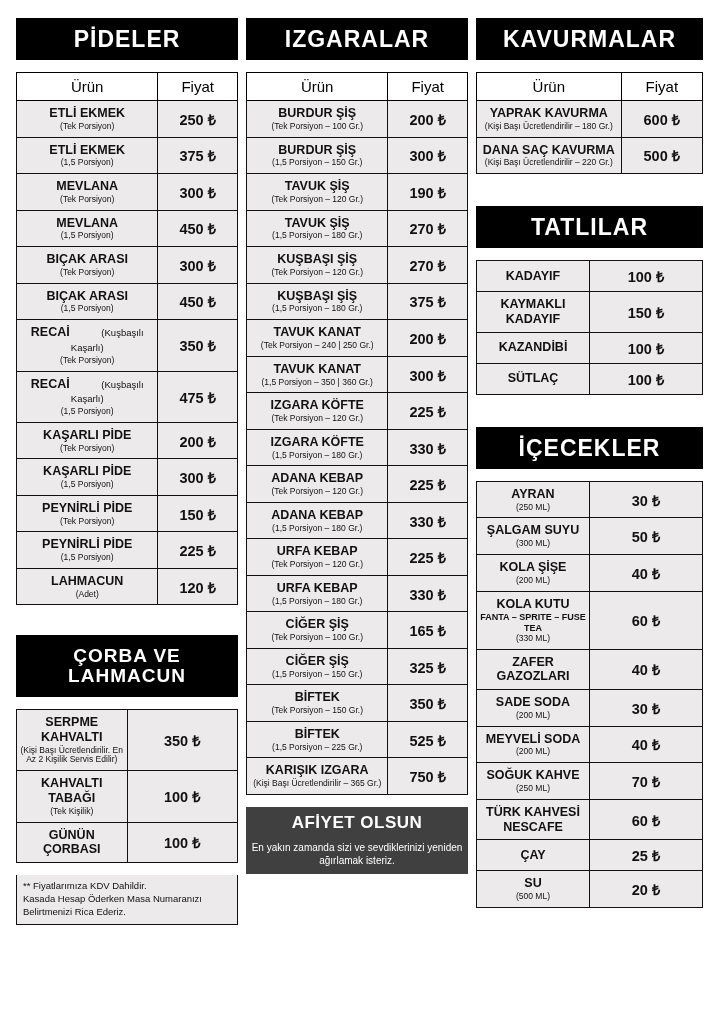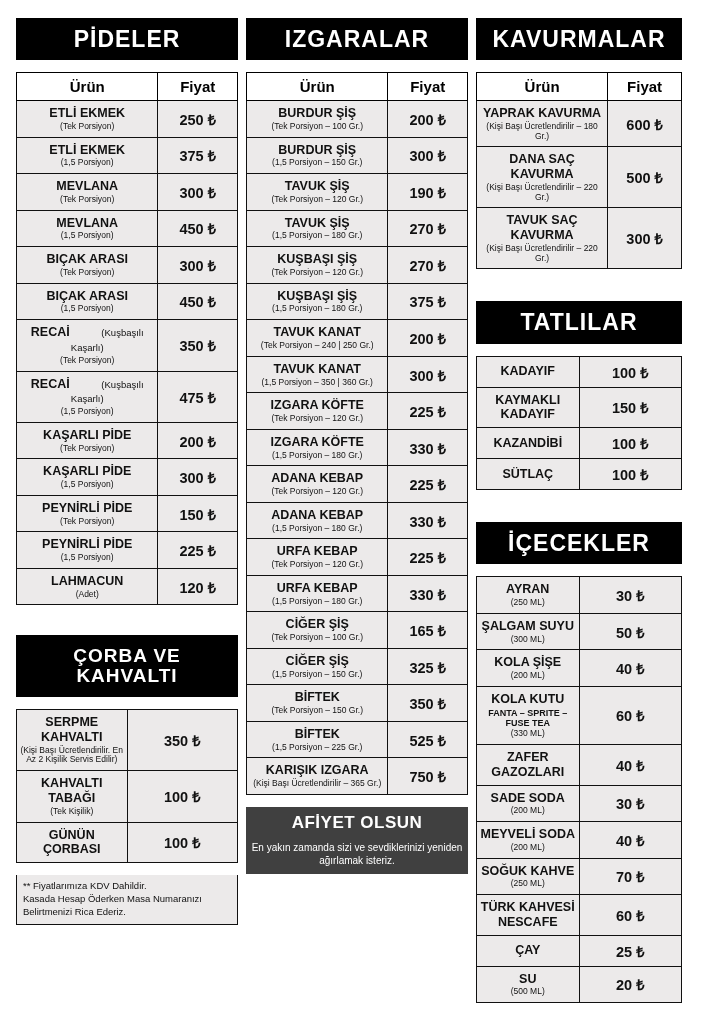--- a/index.html
+++ b/index.html
@@ -23,21 +23,21 @@
     gap: 8px;
     background: #fff;
   }
   .col {
     display: flex;
     flex-direction: column;
     gap: 12px;
   }
   .col-1 { width: 222px; }
   .col-2 { width: 222px; }
-  .col-3 { width: 206px; }
+  .col-3 { width: 227px; }
 
   
   .banner {
     background: #000;
     color: #fff;
     text-align: center;
     font-weight: bold;
     letter-spacing: 1px;
     padding: 9px 4px 9px 4px;
     font-size: 23px;
@@ -48,21 +48,21 @@
   
   table.menu {
     width: 100%;
     border-collapse: collapse;
     table-layout: fixed;
   }
   table.menu th {
     background: #fff;
     color: #000;
     font-size: 15px;
-    font-weight: bold;
+    font-weight: normal;
     border: 1px solid #000;
     padding: 5px 2px;
     text-align: center;
   }
   table.menu th.name { width: 64%; }
   table.menu th.price { width: 36%; }
 
   table.menu td {
     border: 1px solid #111;
     padding: 5px 3px;
@@ -191,21 +191,21 @@
             <td class="price">225 ₺</td>
           </tr>
           <tr>
             <td class="name">LAHMACUN<span class="sub">(Adet)</span></td>
             <td class="price">120 ₺</td>
           </tr>
         </tbody>
     </table>
 
     <div class="spacer-2"></div>
-    <div class="banner small">ÇORBA VE KAHVALTI</div>
+    <div class="banner small">ÇORBA VE LAHMACUN</div>
     <table class="menu">
       <tbody>
           <tr>
             <td class="name">SERPME KAHVALTI<span class="sub">(Kişi Başı Ücretlendirilir. En Az 2 Kişilik Servis Edilir)</span></td>
             <td class="price">350 ₺</td>
           </tr>
           <tr>
             <td class="name">KAHVALTI TABAĞI<span class="sub">(Tek Kişilik)</span></td>
             <td class="price">100 ₺</td>
           </tr>
@@ -324,24 +324,20 @@
       </thead>
       <tbody>
           <tr>
             <td class="name">YAPRAK KAVURMA<span class="sub">(Kişi Başı Ücretlendirilir – 180 Gr.)</span></td>
             <td class="price">600 ₺</td>
           </tr>
           <tr>
             <td class="name">DANA SAÇ KAVURMA<span class="sub">(Kişi Başı Ücretlendirilir – 220 Gr.)</span></td>
             <td class="price">500 ₺</td>
           </tr>
-          <tr>
-            <td class="name">TAVUK SAÇ KAVURMA<span class="sub">(Kişi Başı Ücretlendirilir – 220 Gr.)</span></td>
-            <td class="price">300 ₺</td>
-          </tr>
         </tbody>
     </table>
 
     <div class="spacer-3"></div>
     <div class="banner">TATLILAR</div>
     <table class="menu">
       <tbody>
           <tr>
             <td class="name">KADAYIF</td>
             <td class="price">100 ₺</td>

